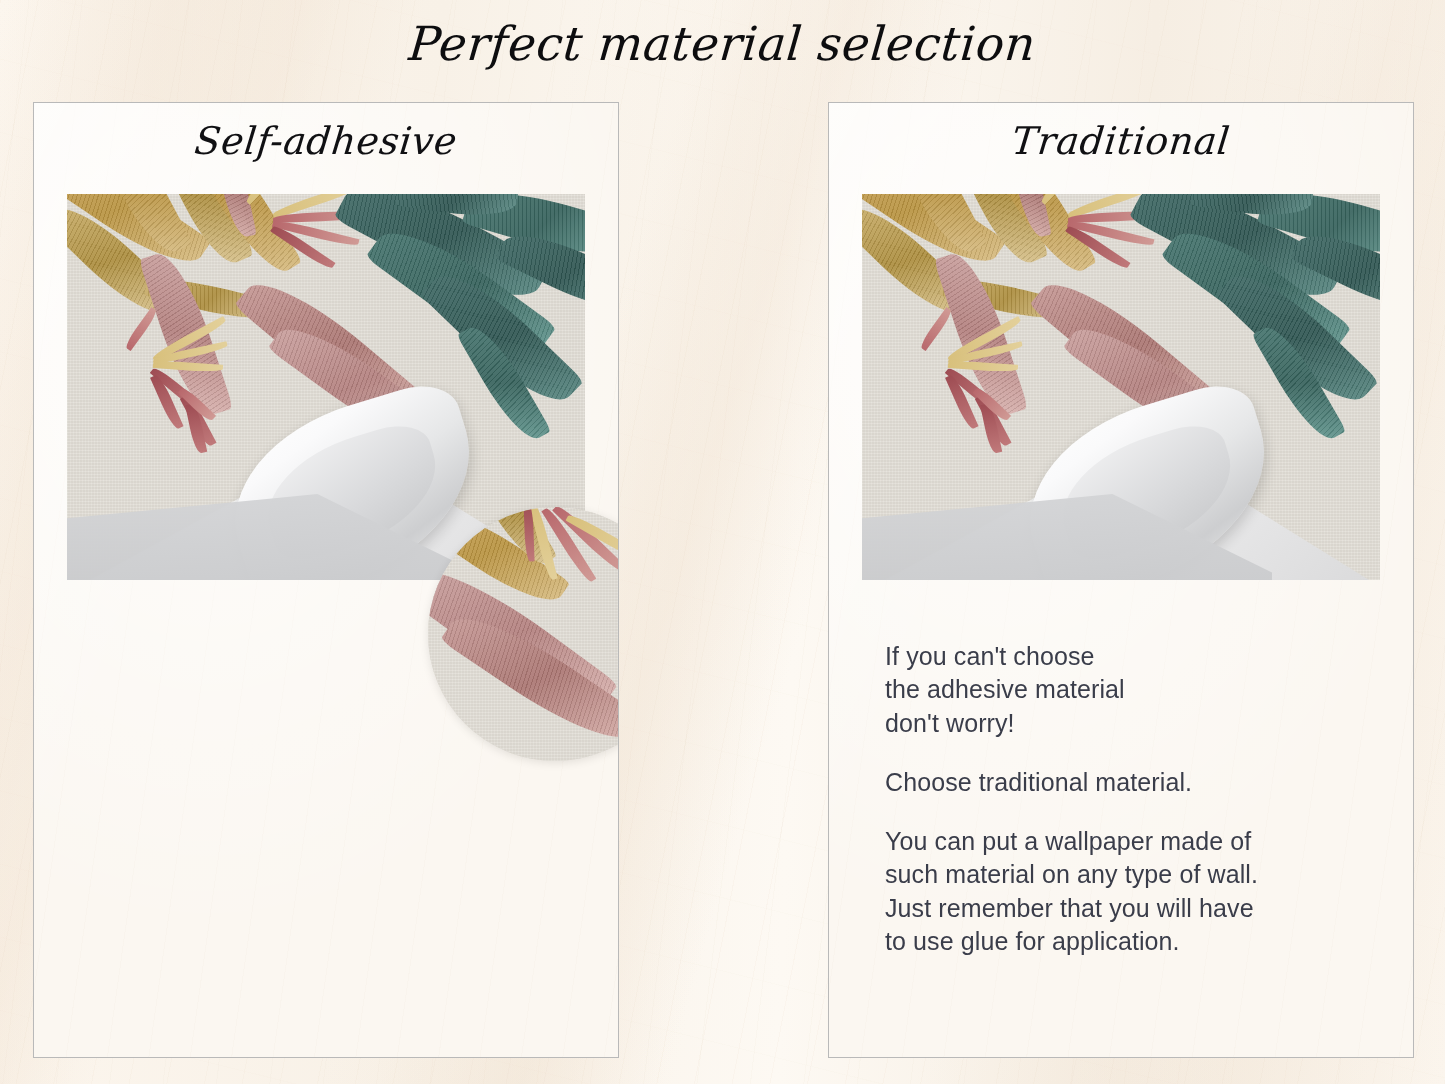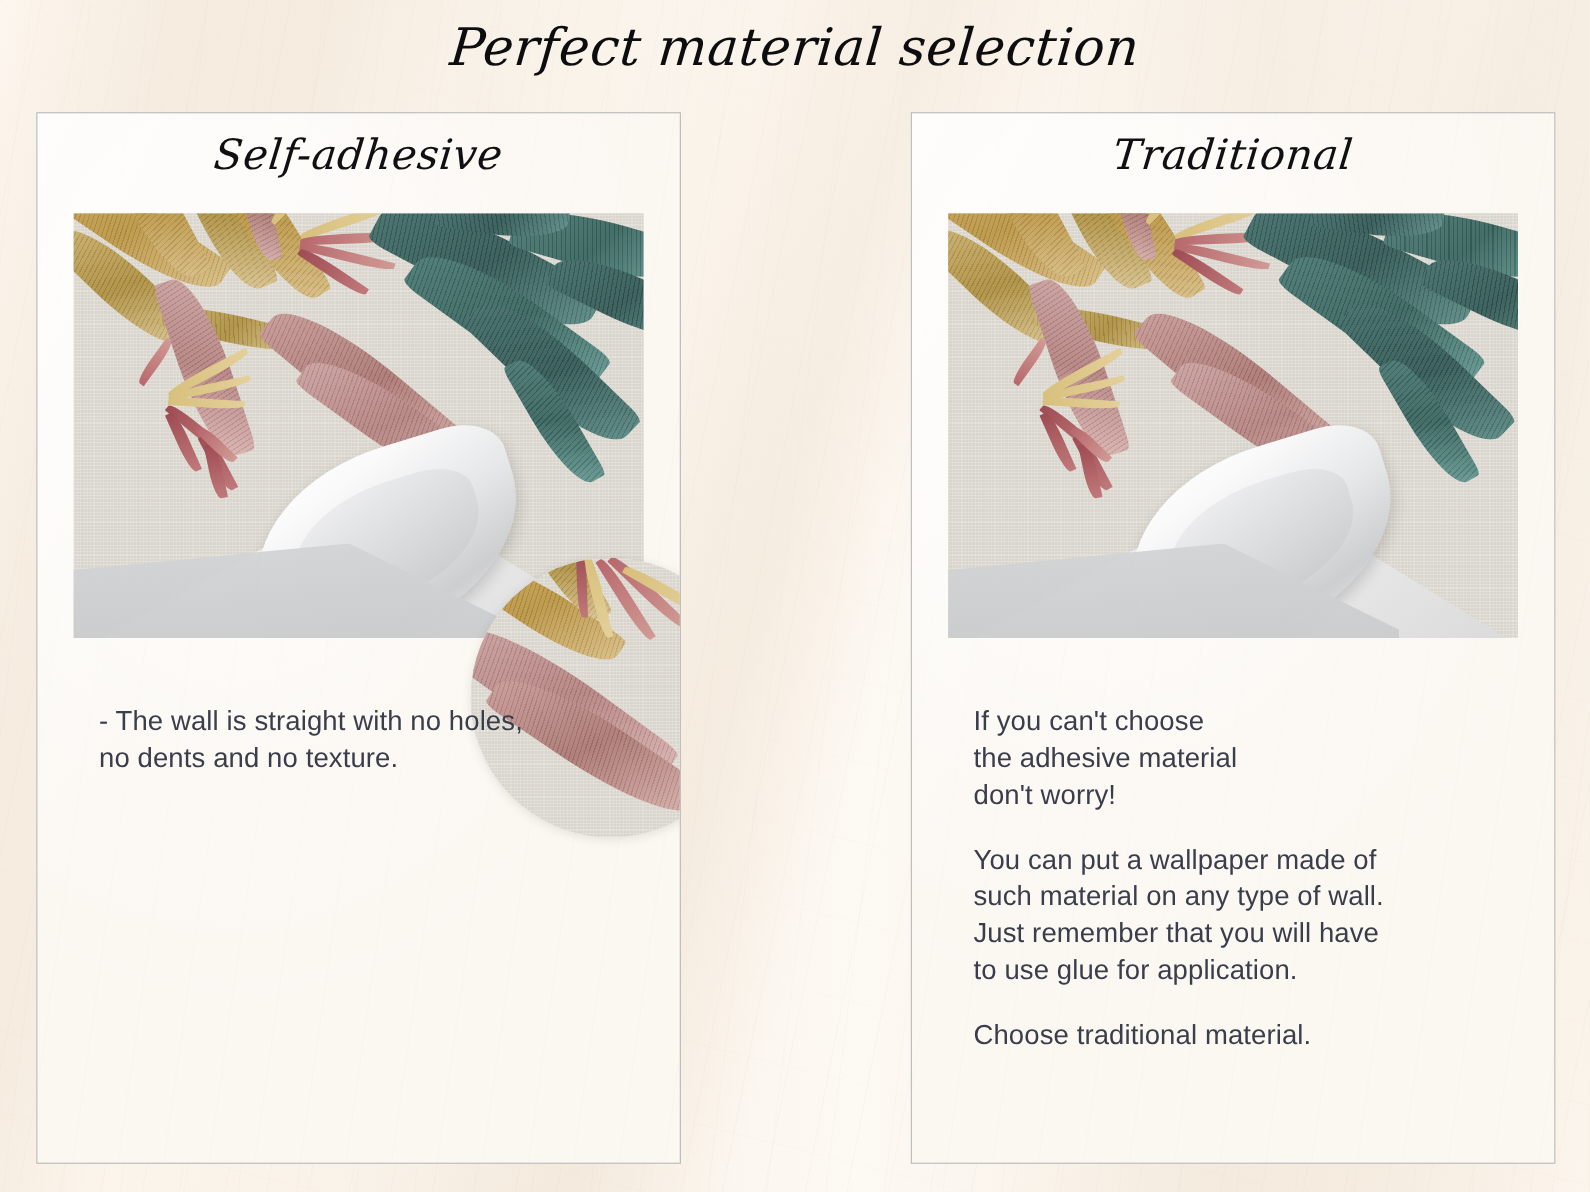--- a/index.html
+++ b/index.html
@@ -279,22 +279,20 @@
       <div class="leaf rose" style="left:-34px;top:104px;width:230px;height:56px;transform:rotate(36deg);"></div>
       <div class="leaf rose2" style="left:8px;top:146px;width:210px;height:50px;transform:rotate(34deg);"></div>
       <div class="petal p-rose" style="left:118px;top:-4px;width:86px;height:11px;transform:rotate(58deg);"></div>
       <div class="petal p-rose" style="left:128px;top:-6px;width:92px;height:11px;transform:rotate(44deg);"></div>
       <div class="petal p-gold" style="left:106px;top:-8px;width:78px;height:10px;transform:rotate(76deg);"></div>
       <div class="petal p-red" style="left:100px;top:-10px;width:60px;height:9px;transform:rotate(88deg);"></div>
       <div class="petal p-gold" style="left:140px;top:4px;width:84px;height:10px;transform:rotate(30deg);"></div>
     </div>
 
     <div class="body-text">
-      <p>- The wall is straight with no holes,
-no dents and no texture.</p>
     </div>
   </div>
 
   <div class="card" id="card-traditional">
     <div class="card-title">Traditional</div>
 
     <div class="photo">
       <div class="sheet">
         <div class="sheet-paper"></div>
 
@@ -352,21 +350,21 @@
 
       <div class="peel-back" style="left:-10px;top:300px;width:420px;height:140px;
                   background:linear-gradient(180deg,#d3d4d6,#c6c7c9);
                   clip-path: polygon(0% 18%, 62% 0%, 100% 56%, 100% 100%, 0% 100%);opacity:.95;"></div>
     </div>
 
     <div class="body-text">
       <p>If you can't choose
 the adhesive material
 don't worry!</p>
+      <p>Choose traditional material.</p>
       <p>You can put a wallpaper made of
 such material on any type of wall.
 Just remember that you will have
 to use glue for application.</p>
-      <p>Choose traditional material.</p>
     </div>
   </div>
 
 </div>
 
 </body></html>

